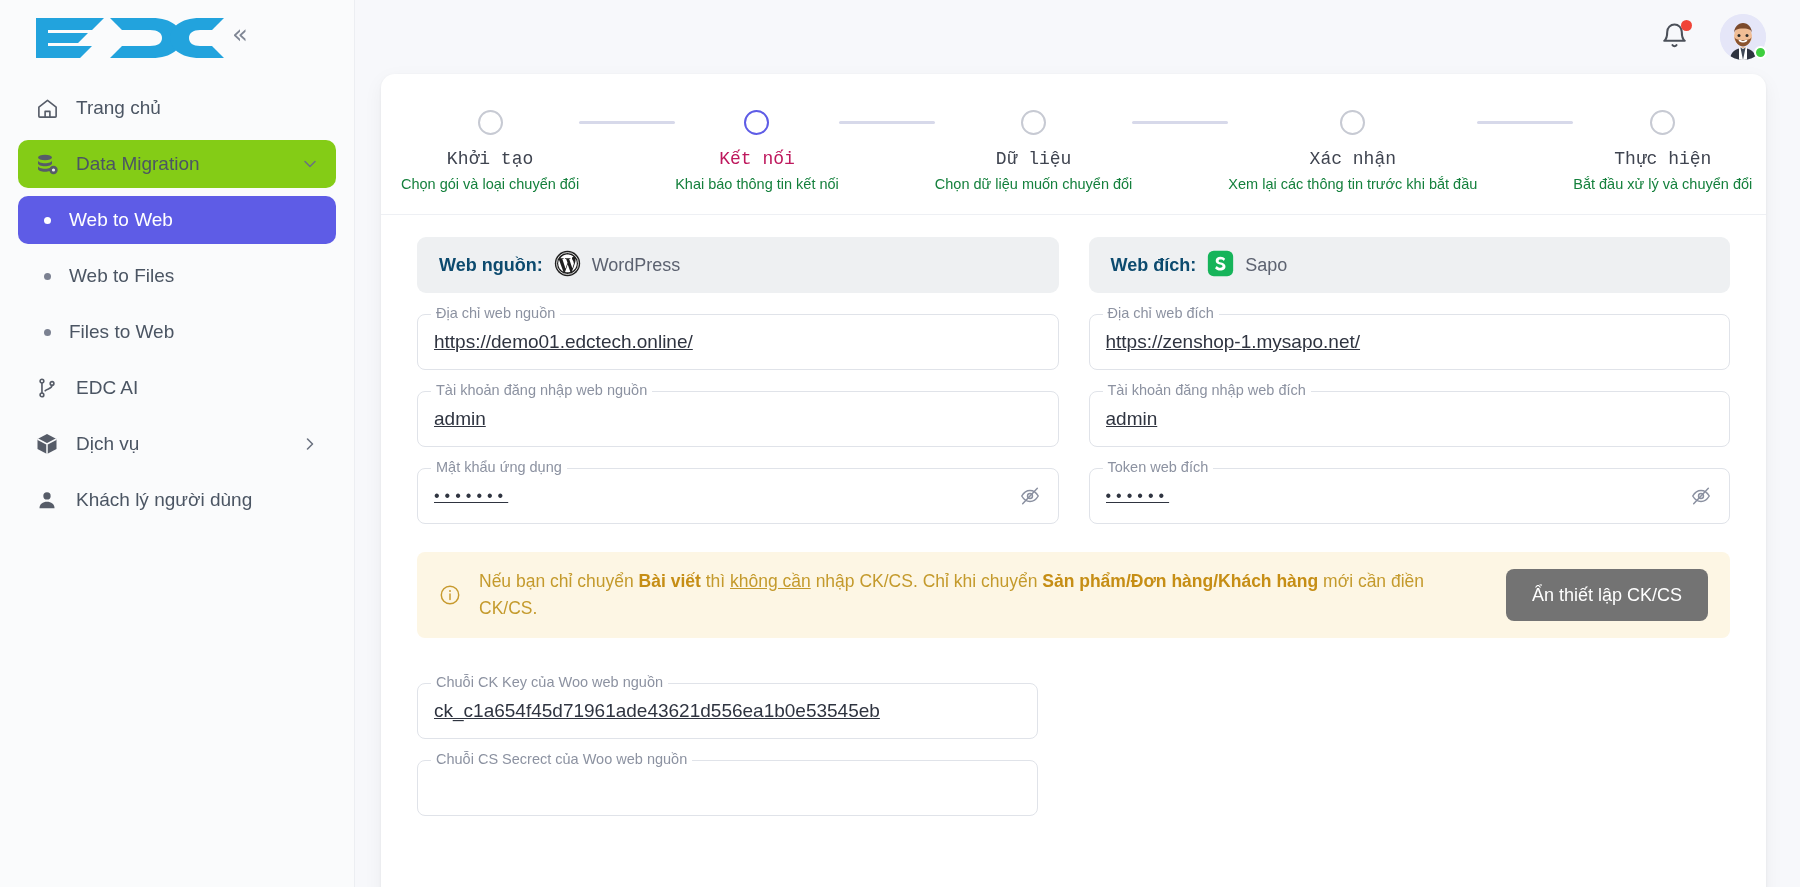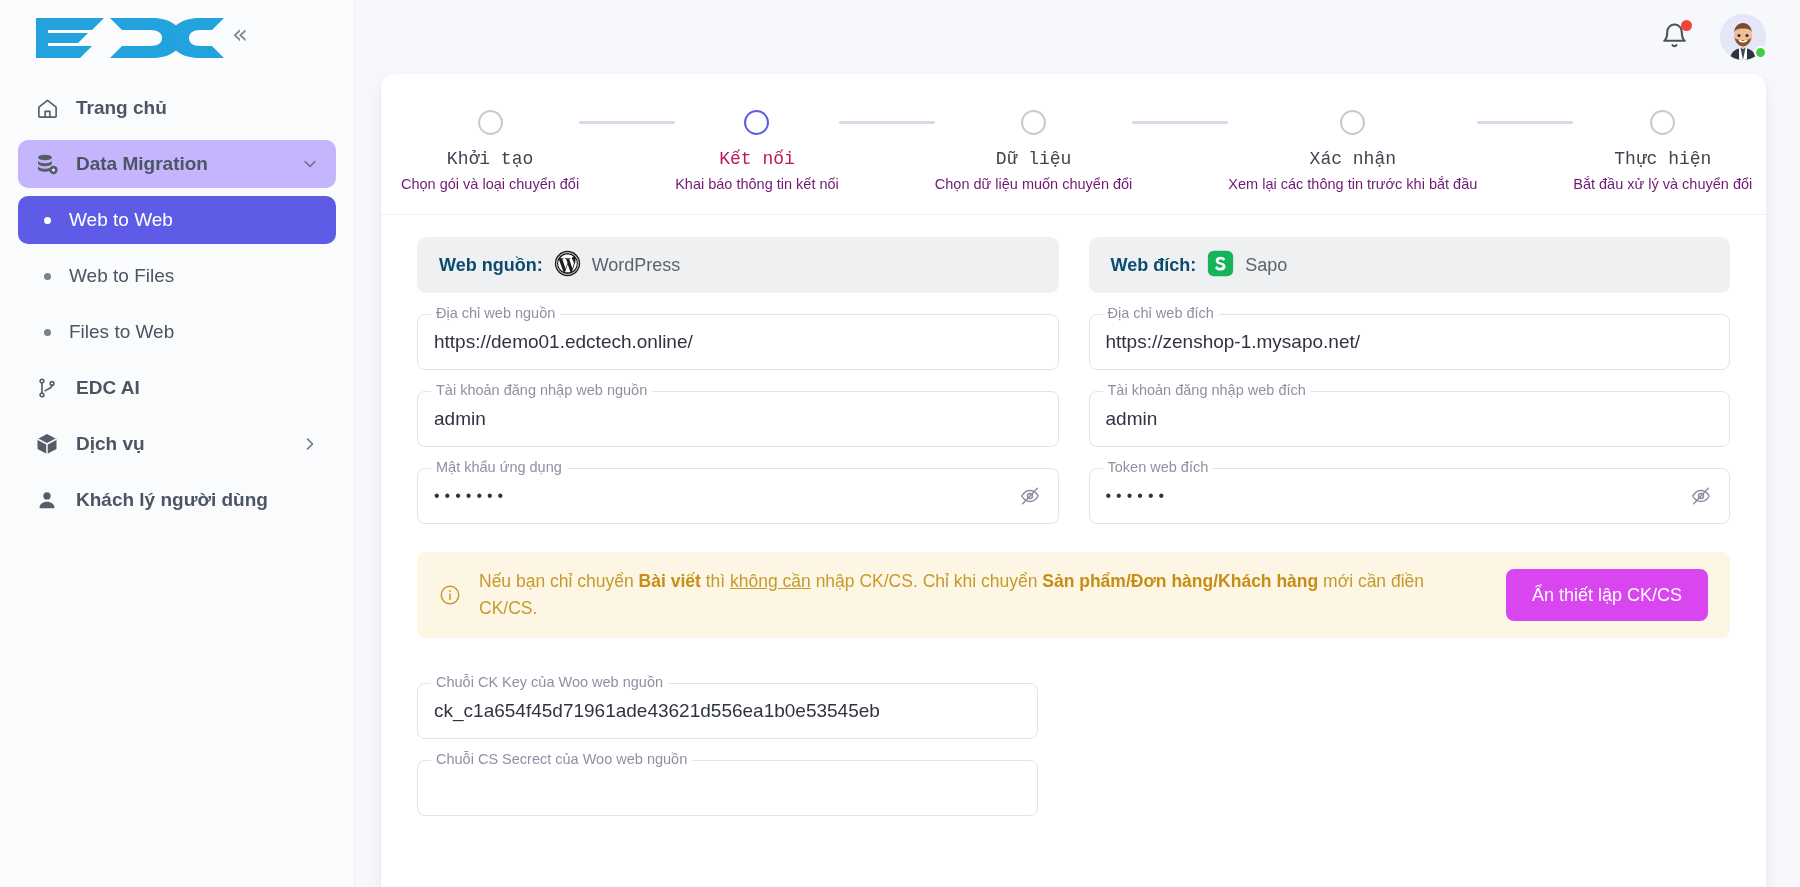--- a/index.html
+++ b/index.html
@@ -40,29 +40,28 @@
     display: flex; align-items: center;
     gap: 16px;
     height: 48px;
     padding: 0 16px;
     border-radius: 10px;
     color: #4b5563;
     font-size: 19px;
     cursor: pointer;
     margin-bottom: 8px;
     position: relative;
-    font-weight: bold;
   }
   .nav-item .ico {
     width: 26px; height: 26px;
     display: flex; align-items: center; justify-content: center;
     flex: 0 0 26px;
     color: #565c68;
   }
-  .nav-item.group-open { background: #c4b5fd; align-items: center; }
+  .nav-item.group-open { background: #84cc16; align-items: center; }
   .nav-item .chev {
     margin-left: auto;
     color: #6b7280;
     display: flex; align-items: center;
   }
   .sub-item {
     display: flex; align-items: center;
     gap: 18px;
     height: 48px;
     margin: 0 0 8px 0;
@@ -148,21 +147,21 @@
   .step-title {
     margin-top: 14px;
     font-size: 18px;
     color: #3f4450;
     font-family: Liberation Mono, monospace;
   }
   .step.active .step-title { color: #be185d; }
   .step-sub {
     margin-top: 7px;
     font-size: 14.5px;
-    color: #701a75;
+    color: #15803d;
     white-space: nowrap;
   }
   .step-line {
     flex: 0 0 96px;
     height: 3px;
     border-radius: 2px;
     background: #d7d9ea;
     margin-top: 11px;
   }
 
@@ -202,20 +201,21 @@
   }
   .field .box {
     border: 1px solid #e0e3e9;
     border-radius: 8px;
     height: 56px;
     display: flex; align-items: center;
     padding: 0 16px;
     font-size: 19px;
     color: #2f3440;
     background: #ffffff;
+    text-decoration: underline;
   }
   .field .box .val { flex: 1 1 auto; overflow: hidden; white-space: nowrap; }
   .field .box .dots {
     letter-spacing: 5px;
     font-size: 16px;
     color: #2f3440;
   }
   .eye {
     flex: 0 0 24px;
     color: #8a90a0;
@@ -240,21 +240,21 @@
   .alert-text {
     flex: 1 1 auto;
     font-size: 17.5px;
     line-height: 1.55;
     color: #c49a2c;
   }
   .alert-text b { color: #c68e15; font-weight: bold; }
   .alert-text u { text-decoration: underline; }
   .alert-btn {
     flex: 0 0 auto;
-    background: #d946ef;
+    background: #737373;
     color: #ffffff;
     border: none;
     border-radius: 8px;
     height: 52px;
     padding: 0 26px;
     font-size: 18px;
     font-family: "Liberation Sans", sans-serif;
     cursor: pointer;
     margin-left: 22px;
   }

